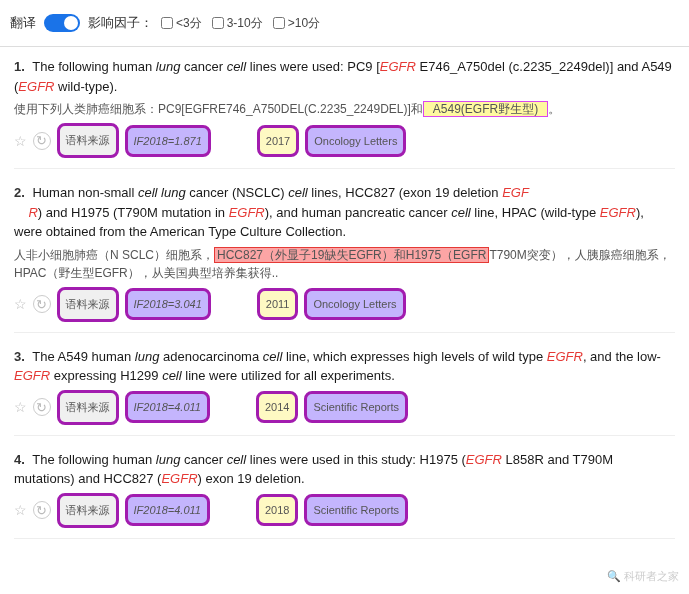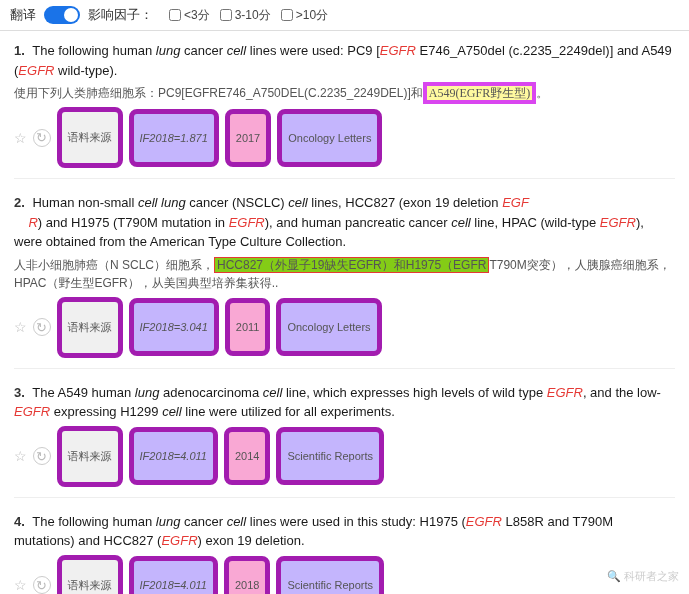--- a/index.html
+++ b/index.html
@@ -10,21 +10,21 @@
       color: #222;
       width: 689px;
       min-height: 594px;
       overflow-x: hidden;
     }
 
     
     .top-bar {
       display: flex;
       align-items: center;
-      padding: 6px 10px;
+      padding: 14px 10px;
       background: #fff;
       border-bottom: 1px solid #ddd;
       gap: 8px;
       font-size: 13px;
     }
     .translate-label {
       color: #333;
       font-size: 13px;
     }
     .toggle-switch {
@@ -46,21 +46,20 @@
       background: #fff;
       border-radius: 50%;
     }
     .filter-label {
       color: #333;
     }
     .filter-group {
       display: flex;
       align-items: center;
       gap: 10px;
-      margin-left: 8px;
     }
     .filter-item {
       display: flex;
       align-items: center;
       gap: 3px;
       font-size: 12px;
       color: #444;
     }
     .filter-item input[type=checkbox] {
       width: 12px;
@@ -101,26 +100,25 @@
 
     .highlight-red {
       color: #e53935;
       font-style: italic;
     }
     .highlight-italic {
       font-style: italic;
     }
     .highlight-box {
       background: #fff9a0;
-      border: 4px solid #d946ef;
-      padding: 0 2px;
-      font-family: Liberation Serif, serif;
+      border: 1px solid #d946ef;
+      padding: 0 9px;
     }
     .highlight-box-red {
-      background: #84cc16;
+      background: #fca5a5;
       border: 1px solid #e53935;
       padding: 0 2px;
     }
 
     
     .meta-row {
       display: flex;
       align-items: center;
       gap: 6px;
       flex-wrap: wrap;
@@ -137,35 +135,36 @@
       border: 1px solid #ccc;
       border-radius: 50%;
       width: 18px;
       height: 18px;
       display: inline-flex;
       align-items: center;
       justify-content: center;
     }
     .tag {
       font-size: 11px;
-      padding: 18px 6px;
+      padding: 7px 6px;
       border-radius: 8px;
-      border: 5px solid #a21caf;
+      border: 3px solid #a21caf;
       color: #555;
       background: #fafafa;
     }
     .tag-source {
       background: #f0f0f0;
     }
     .tag-if {
       background: #c4b5fd;
       font-style: italic;
     }
     .tag-year {
-      background: #f9a8d4;
+      background: #fef9c3;
+      margin-left: 40px;
     }
     .tag-journal {
       background: #c4b5fd;
     }
 
     .watermark {
       position: fixed;
       bottom: 10px;
       right: 10px;
       color: #ccc;

